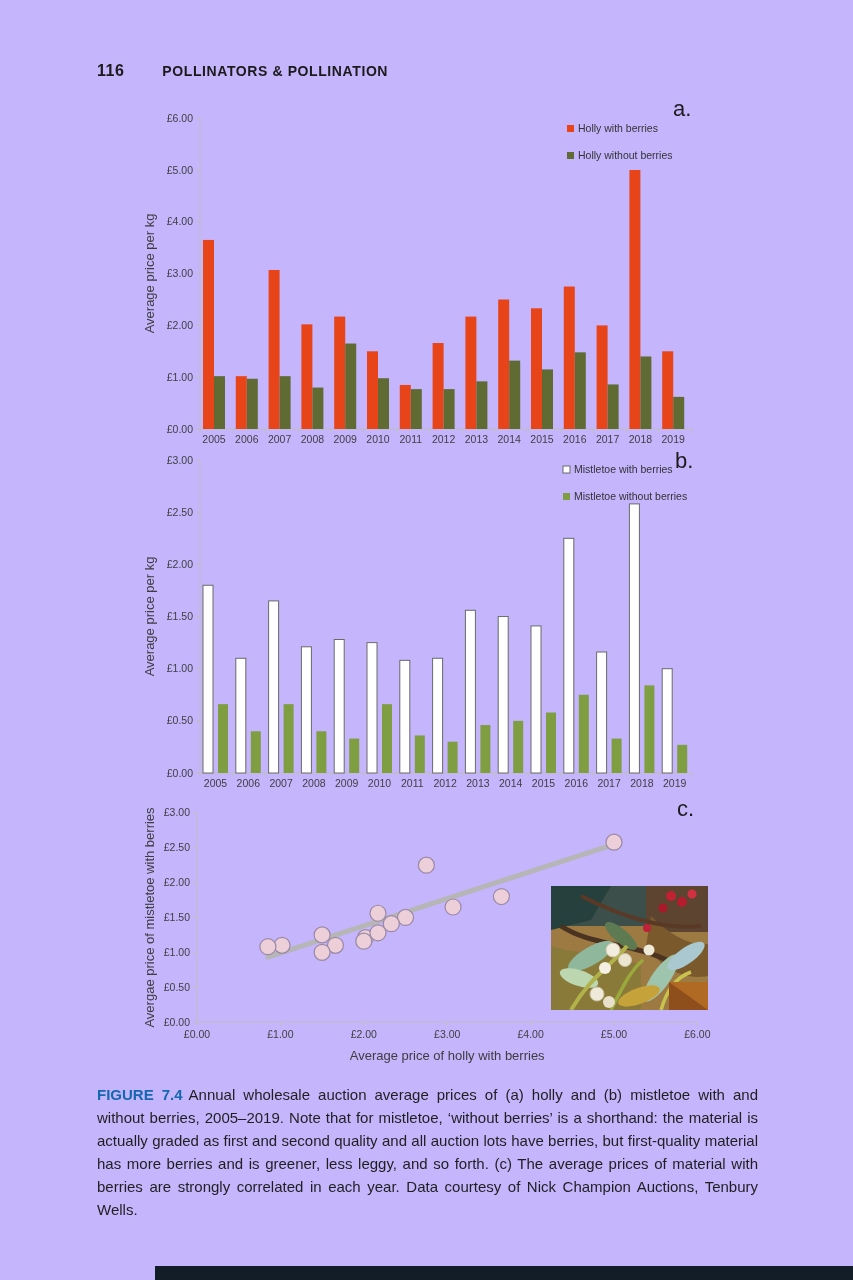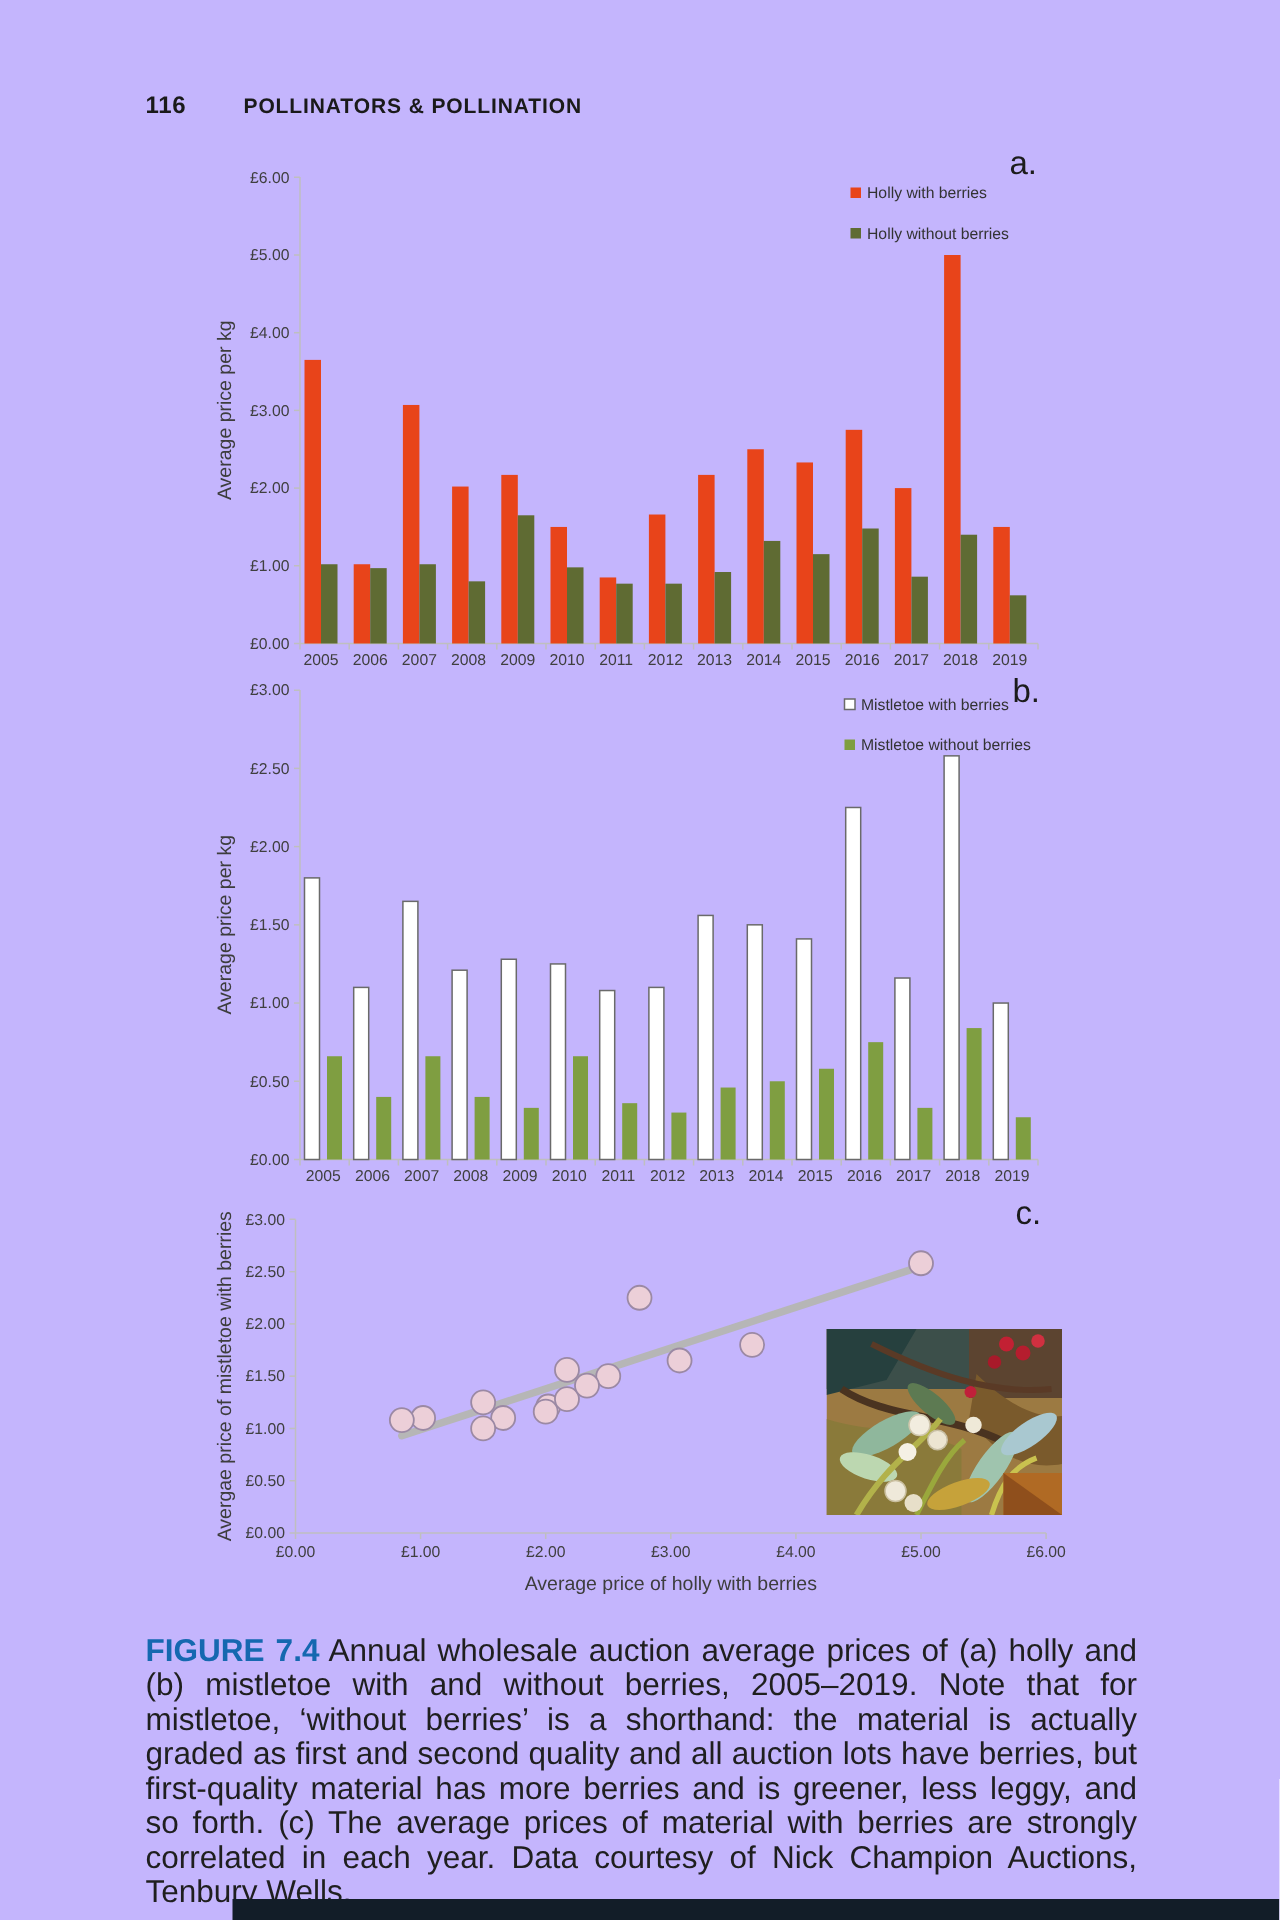--- a/index.html
+++ b/index.html
@@ -23,21 +23,21 @@
   #label-c{left:677px;top:796px;}
   svg{display:block;}
   svg text{font-family:"Liberation Sans",sans-serif;}
   .tick{font-size:10.5px;fill:#3f3f3f;}
   .yearlab{font-size:10.5px;fill:#3f3f3f;}
   .legend-text{font-size:10.5px;fill:#333333;}
   .axis-title{font-size:13px;fill:#3d3d3d;}
   .photo-inset{position:absolute;left:411px;top:88px;width:157px;height:124px;}
   .caption{
     position:absolute;left:97px;top:1068px;width:661px;
-    font-size:21px;line-height:23px;color:#1f1f1f;text-align:justify;
+    font-size:15px;line-height:23px;color:#1f1f1f;text-align:justify;
   }
   .caption .fig-label{font-weight:700;margin-right:6px;}
   .bottom-strip{position:absolute;left:155px;top:1266px;width:698px;height:14px;background:#121d28;}
 </style>
 </head>
 <body>
 
 <div class="page">
 
   <div class="header">

